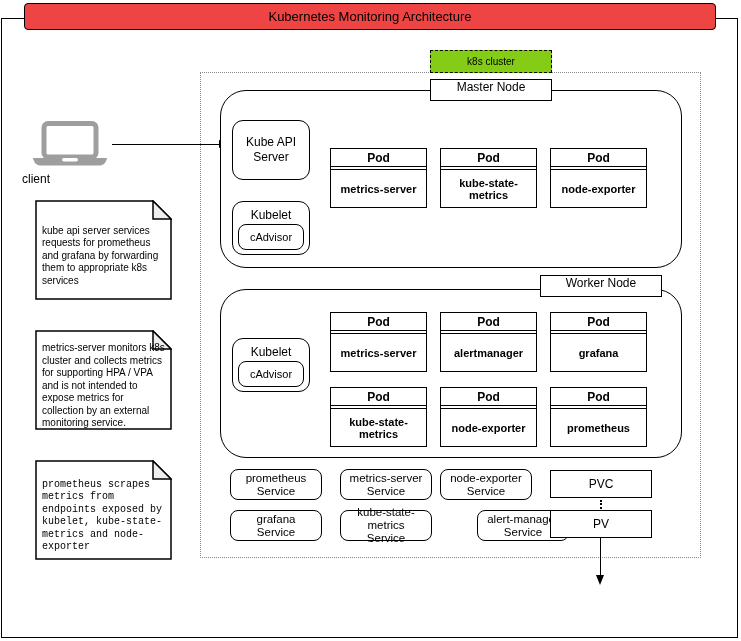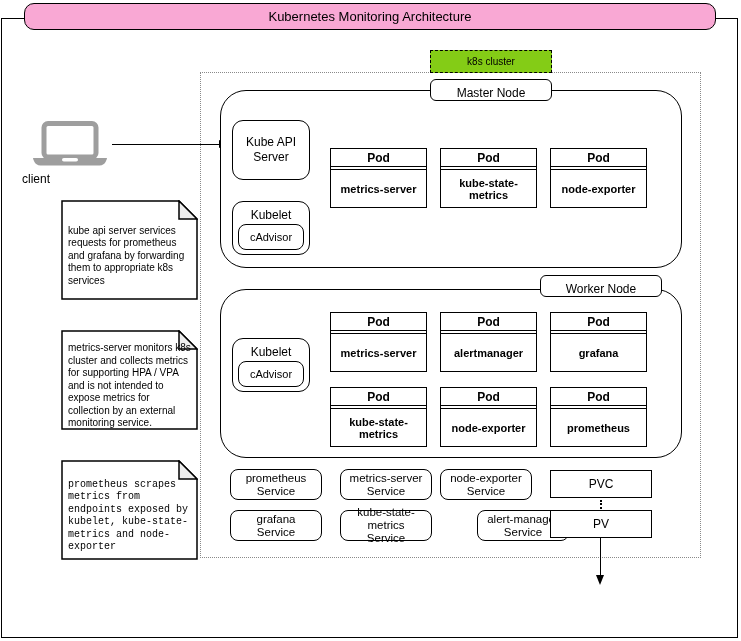--- a/index.html
+++ b/index.html
@@ -4,49 +4,49 @@
 <style>
   * { margin:0; padding:0; box-sizing:border-box; }
   html,body { background:#fff; }
   body { font-family:"Liberation Sans", sans-serif; color:#000; }
   .canvas { position:relative; width:741px; height:641px; background:#fff; overflow:hidden; }
 
   .abs { position:absolute; }
 
   .outer-frame { left:1px; top:18px; width:737px; height:620px; border:1.5px solid #000; background:transparent; }
 
-  .title-box { left:24px; top:3px; width:692px; height:27px; background:#f9a8d4; border:1.5px solid #000;
-               border-radius:10px; display:flex; align-items:center; justify-content:center;
+  .title-box { left:24px; top:3px; width:692px; height:27px; background:#ef4444; border:1.5px solid #000;
+               border-radius:4px; display:flex; align-items:center; justify-content:center;
                font-size:13px; }
 
   
   .laptop { left:32px; top:121px; width:76px; height:46px; }
   .client-label { left:22px; top:172px; width:96px; text-align:left; font-size:12px; }
 
   
   .h-line { border-top:1.5px solid #000; height:0; }
   .v-line { border-left:1.5px solid #000; width:0; }
   .arrow-right { width:0; height:0; border-top:4.5px solid transparent; border-bottom:4.5px solid transparent; border-left:10px solid #000; }
   .arrow-down  { width:0; height:0; border-left:4.5px solid transparent; border-right:4.5px solid transparent; border-top:10px solid #000; }
   .dot-link { border-left:2px dotted #000; width:0; }
 
   
-  .note { left:35px; width:137px; height:112px;margin-left:26px; }
+  .note { left:35px; width:137px; height:112px; }
   .note svg { position:absolute; left:0; top:0; width:137px; height:100px; }
   .note-text { position:absolute; left:7px; right:6px; top:0; bottom:0; display:flex; align-items:center;
                font-size:10px; line-height:12.5px; }
 
   
   .cluster-region { left:200px; top:72px; width:501px; height:486px; border:1px dotted #8a8a8a; }
   .k8s-label { left:430px; top:50px; width:122px; height:23px; background:#84cc16; border:1px dashed #000;
                display:flex; align-items:center; justify-content:center; font-size:10px; }
 
   .node-box { background:#fff; border:1.5px solid #000; border-radius:26px; }
-  .node-label { background:#fff; border:1.5px solid #000; border-radius:6px; width:122px; height:22px;
-                display:flex; align-items:flex-end; justify-content:center; font-size:12px; }
+  .node-label { background:#fff; border:1.5px solid #000; border-radius:0; width:122px; height:22px;
+                display:flex; align-items:flex-start; justify-content:center; font-size:12px; }
 
   .soft-box { background:#fff; border:1.5px solid #000; border-radius:11px; display:flex; align-items:center;
               justify-content:center; text-align:center; font-size:12px; line-height:15px; }
 
   .kubelet { background:#fff; border:1.5px solid #000; border-radius:11px; width:78px; height:54px; }
   .kubelet-title { text-align:center; margin-top:6px; font-size:12px; }
   .cadvisor { position:absolute; left:5px; right:5px; bottom:4px; height:26px; border:1.5px solid #000;
               border-radius:8px; background:#fff; display:flex; align-items:center; justify-content:center;
               font-size:11px; }
 

